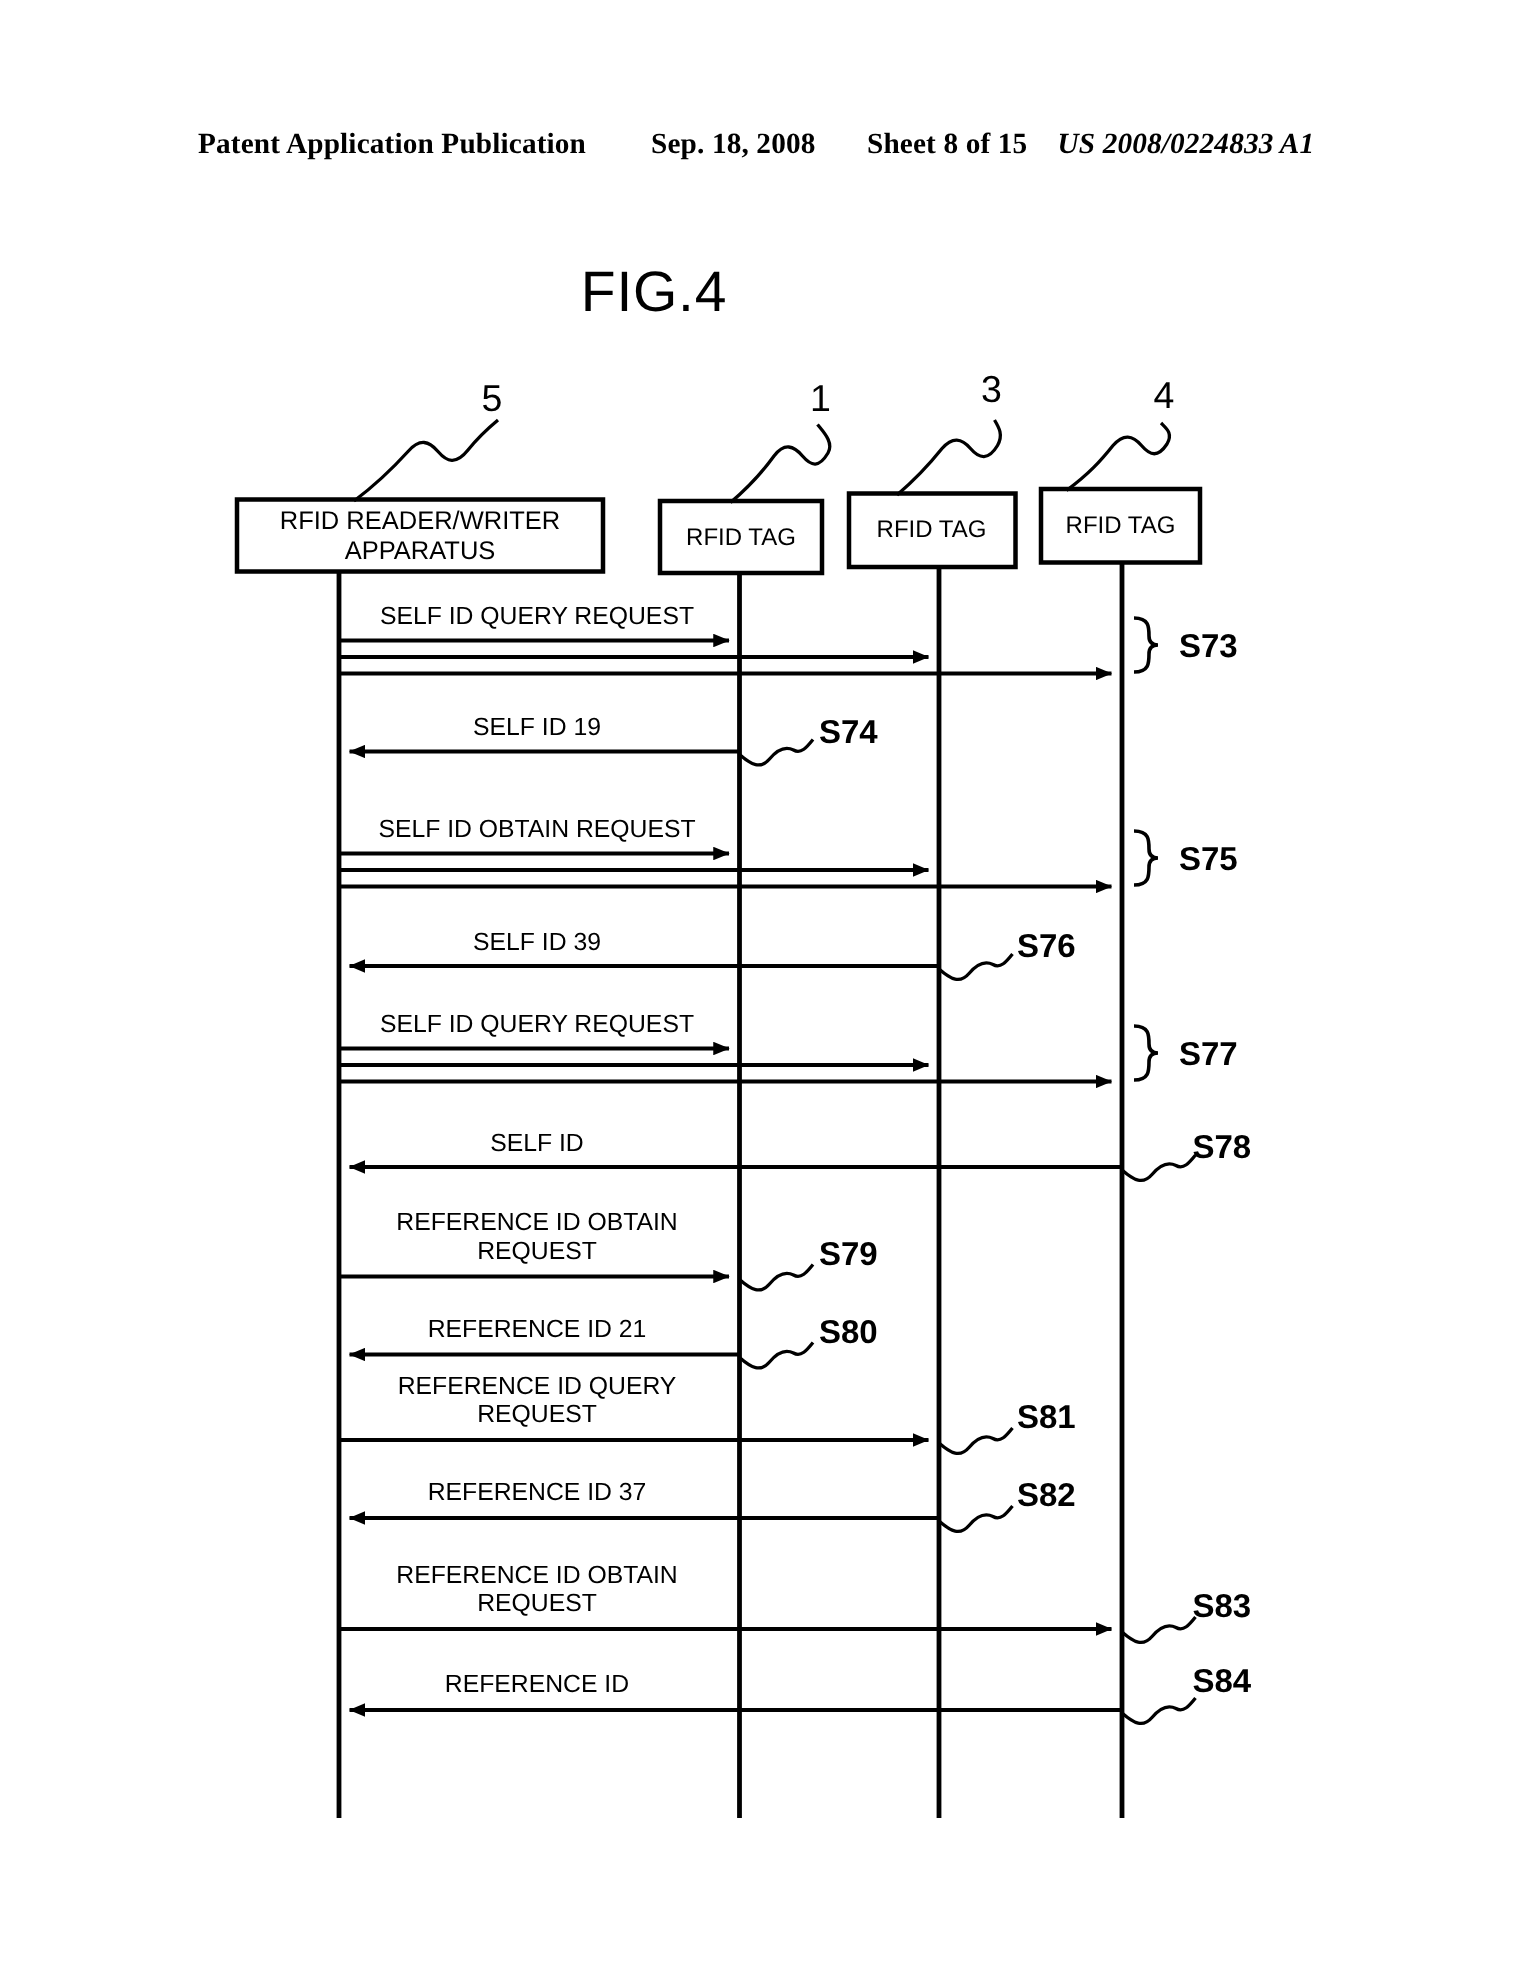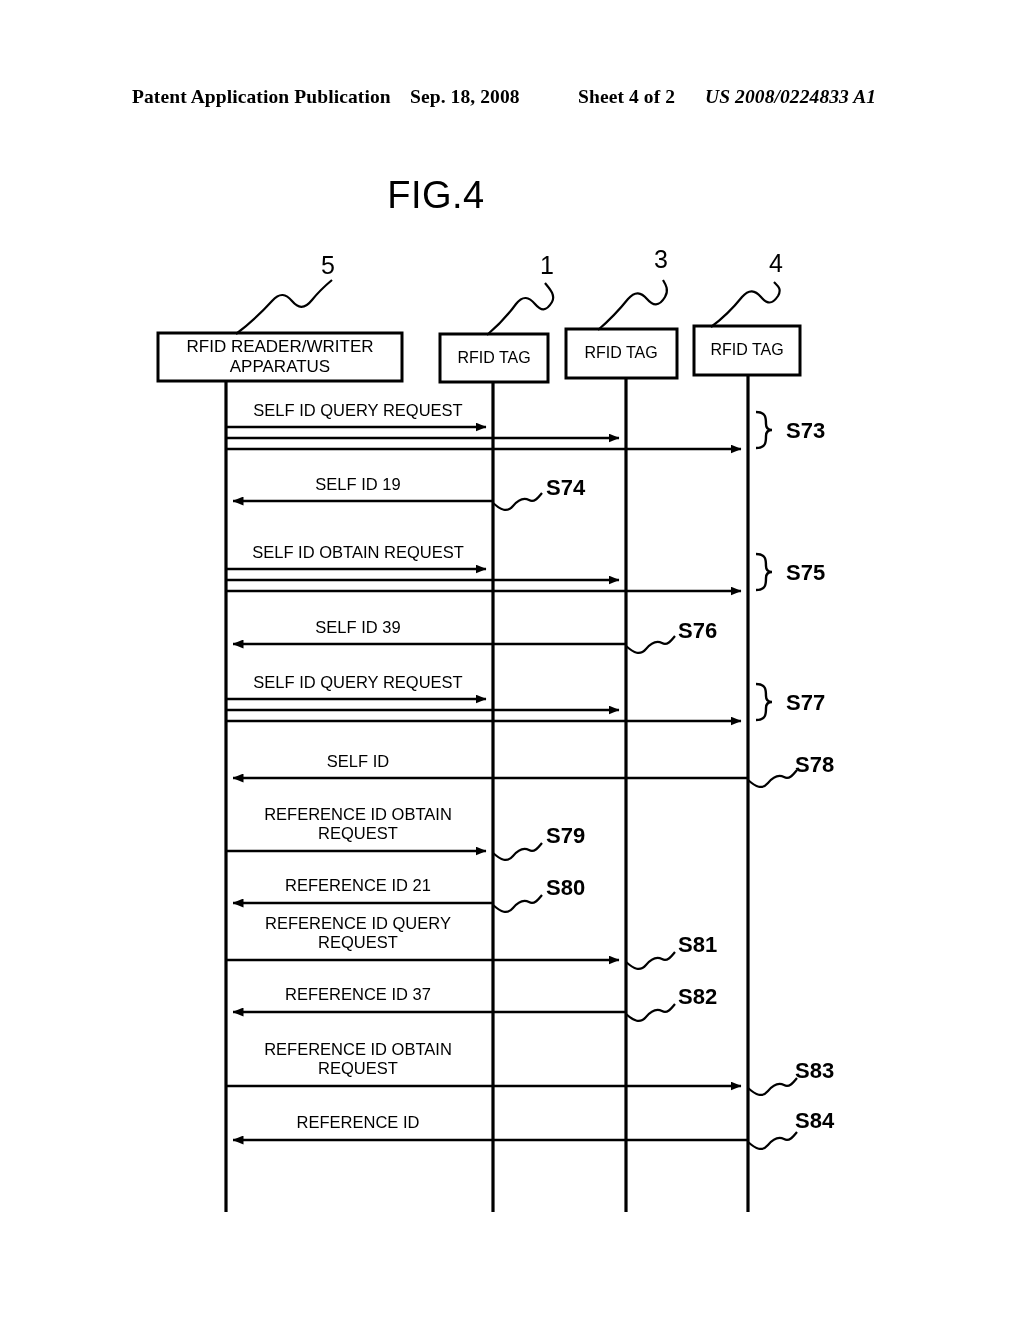--- a/index.html
+++ b/index.html
@@ -24,21 +24,21 @@
     width: 848px;
     height: 28px;
     font-family: "Liberation Serif", serif;
     font-weight: bold;
     font-size: 19.5px;
     letter-spacing: 0.1px;
     white-space: nowrap;
   }
   #pub-header .h-item { position: absolute; top: 0; }
   #h-pub   { left: 132px; }
-  #h-date  { left: 410px; }
+  #h-date  { left: 434px; }
   #h-sheet { left: 578px; }
   #h-num   { left: 705px; font-style: italic; }
 
   
   #fig-title {
     position: absolute;
     left: 0;
     top: 174px;
     width: 872px;
     text-align: center;
@@ -90,21 +90,21 @@
   .lw-msg   { stroke-width: 2.6; }
   .lw-lead  { stroke-width: 2.2; }
   .lw-brace { stroke-width: 2.4; }
 </style>
 </head>
 <body>
 
 <div id="pub-header">
   <span class="h-item" id="h-pub">Patent Application Publication</span>
   <span class="h-item" id="h-date">Sep. 18, 2008</span>
-  <span class="h-item" id="h-sheet">Sheet 4 of 2</span>
+  <span class="h-item" id="h-sheet">Sheet 8 of 15</span>
   <span class="h-item" id="h-num">US 2008/0224833 A1</span>
 </div>
 
 <div id="fig-title">FIG.4</div>
 
 <div id="diagram">
 <svg width="1024" height="1320" viewBox="0 0 1024 1320" xmlns="http://www.w3.org/2000/svg">
 
   <defs>
     <marker id="arrR" markerWidth="11" markerHeight="9" refX="10.5" refY="4.5" orient="auto" markerUnits="userSpaceOnUse">

